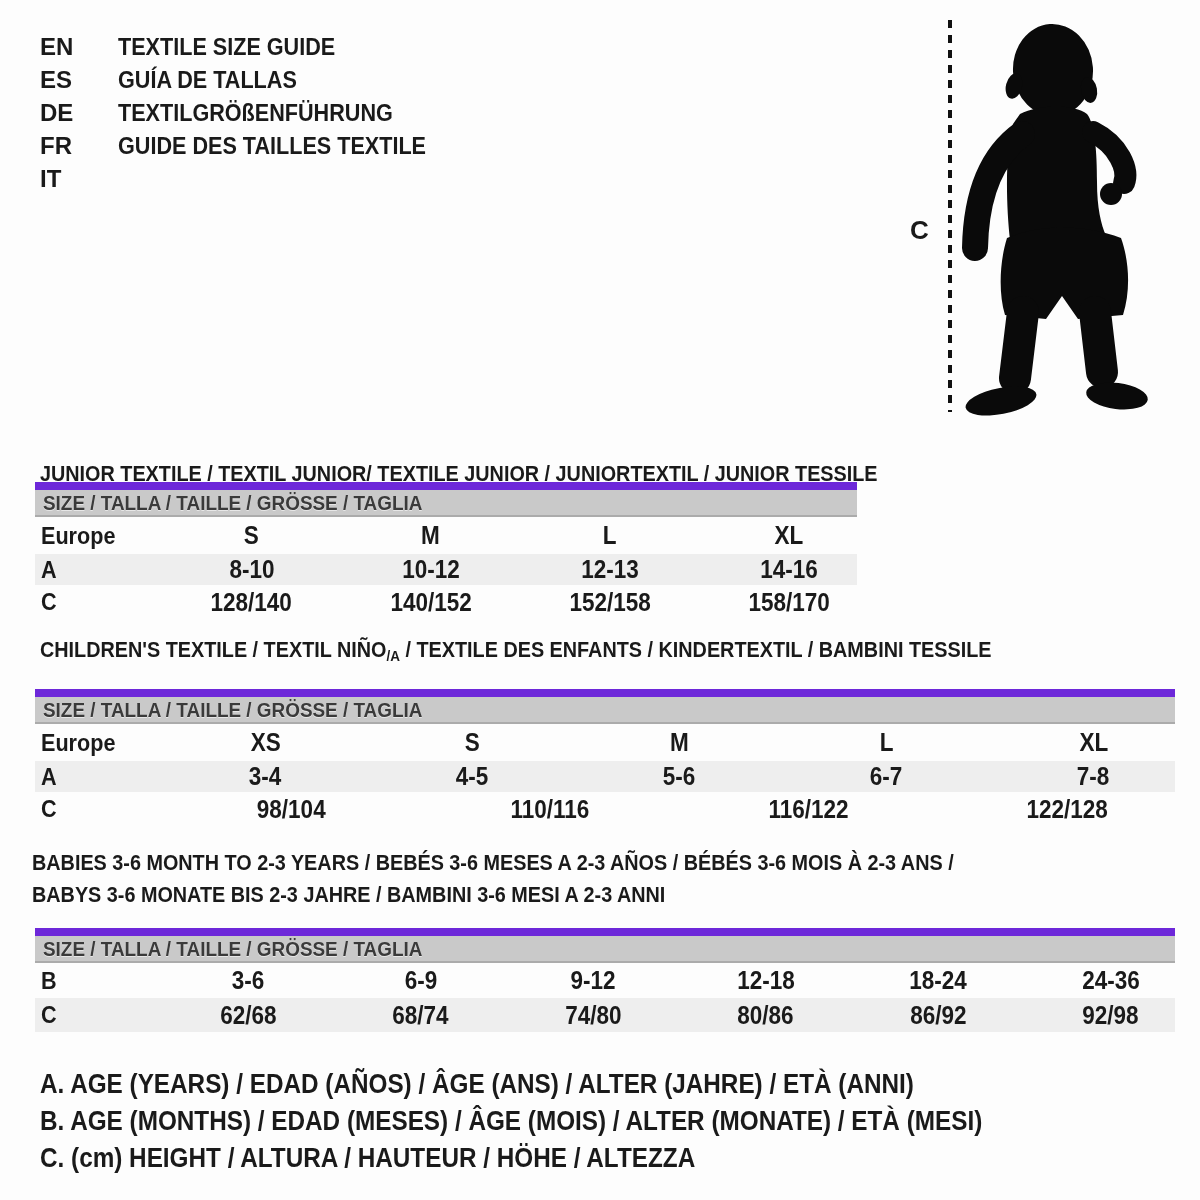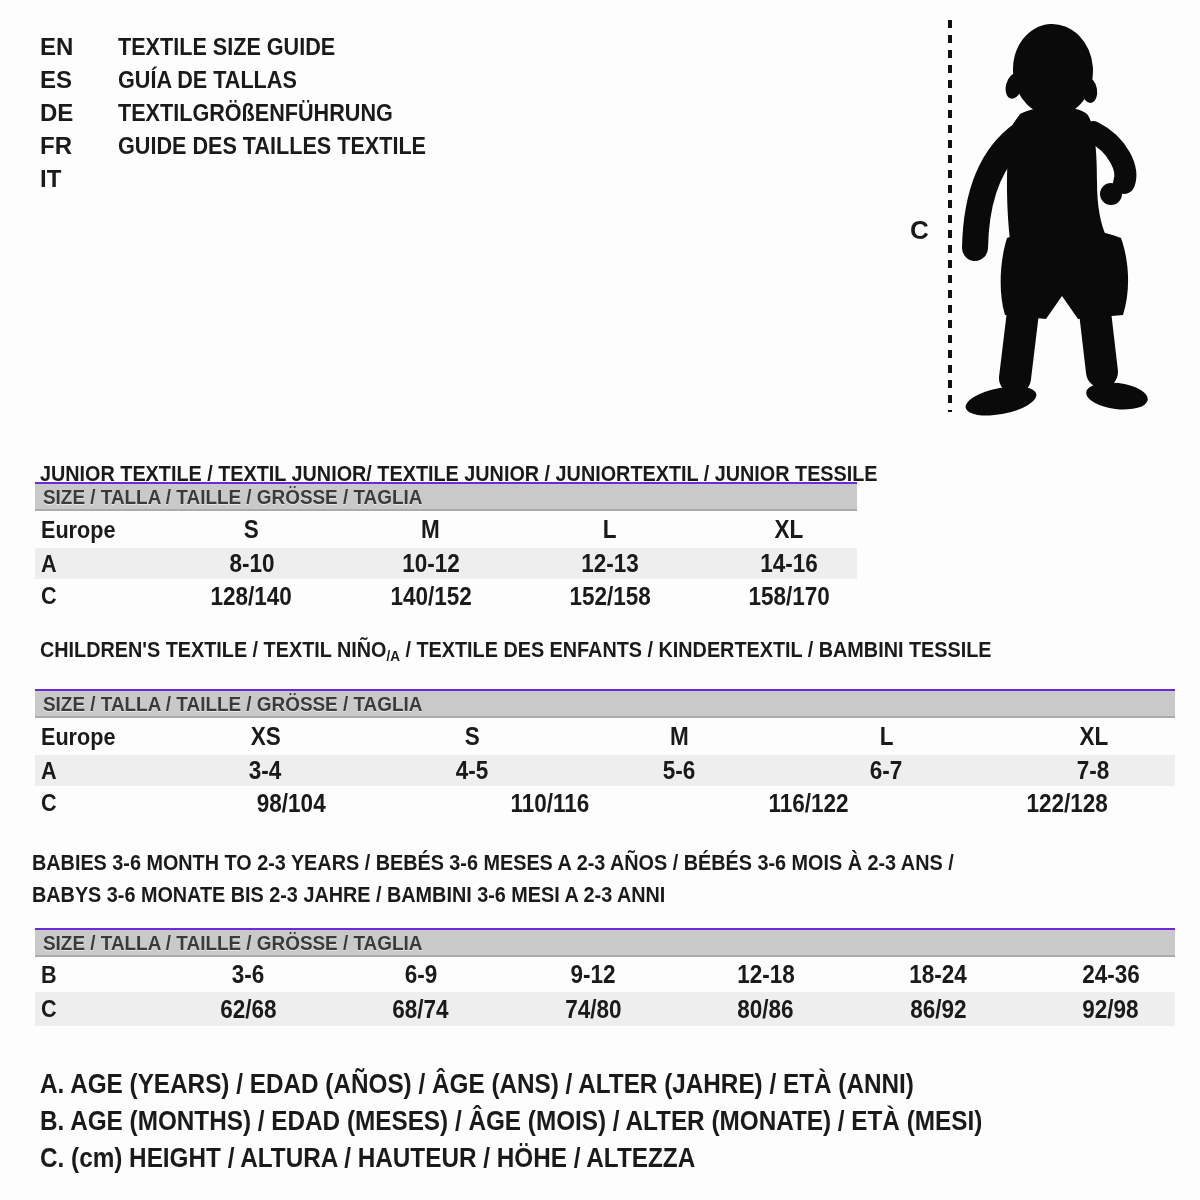--- a/index.html
+++ b/index.html
@@ -25,21 +25,21 @@
   .fig-label{left:910px;top:215px;font-size:26px;}
 
   
   .heading{font-size:22px;line-height:24px;white-space:nowrap;}
   .heading .sub{font-size:15px;vertical-align:-4px;}
 
   
   .sg-table{left:35px;}
   .size-bar{
     background:#c9c9c9;
-    border-top:2px solid #6d28d9;border-bottom:2px solid #ababab;
+    border-top:8px solid #6d28d9;border-bottom:2px solid #ababab;
     height:25px;display:flex;align-items:center;
     padding-left:8px;color:#3a3a3a;font-size:21px;
     text-shadow:0 1px 0 rgba(255,255,255,0.55);
   }
   .trow{display:flex;align-items:center;font-size:25px;gap:44px;}
   .trow .tlabel{flex:0 0 99px;padding-left:6px;font-size:24px;}
   .trow .tcell{flex:1 1 0;text-align:center;}
   .shaded{background:#eeeeee;}
 
   

